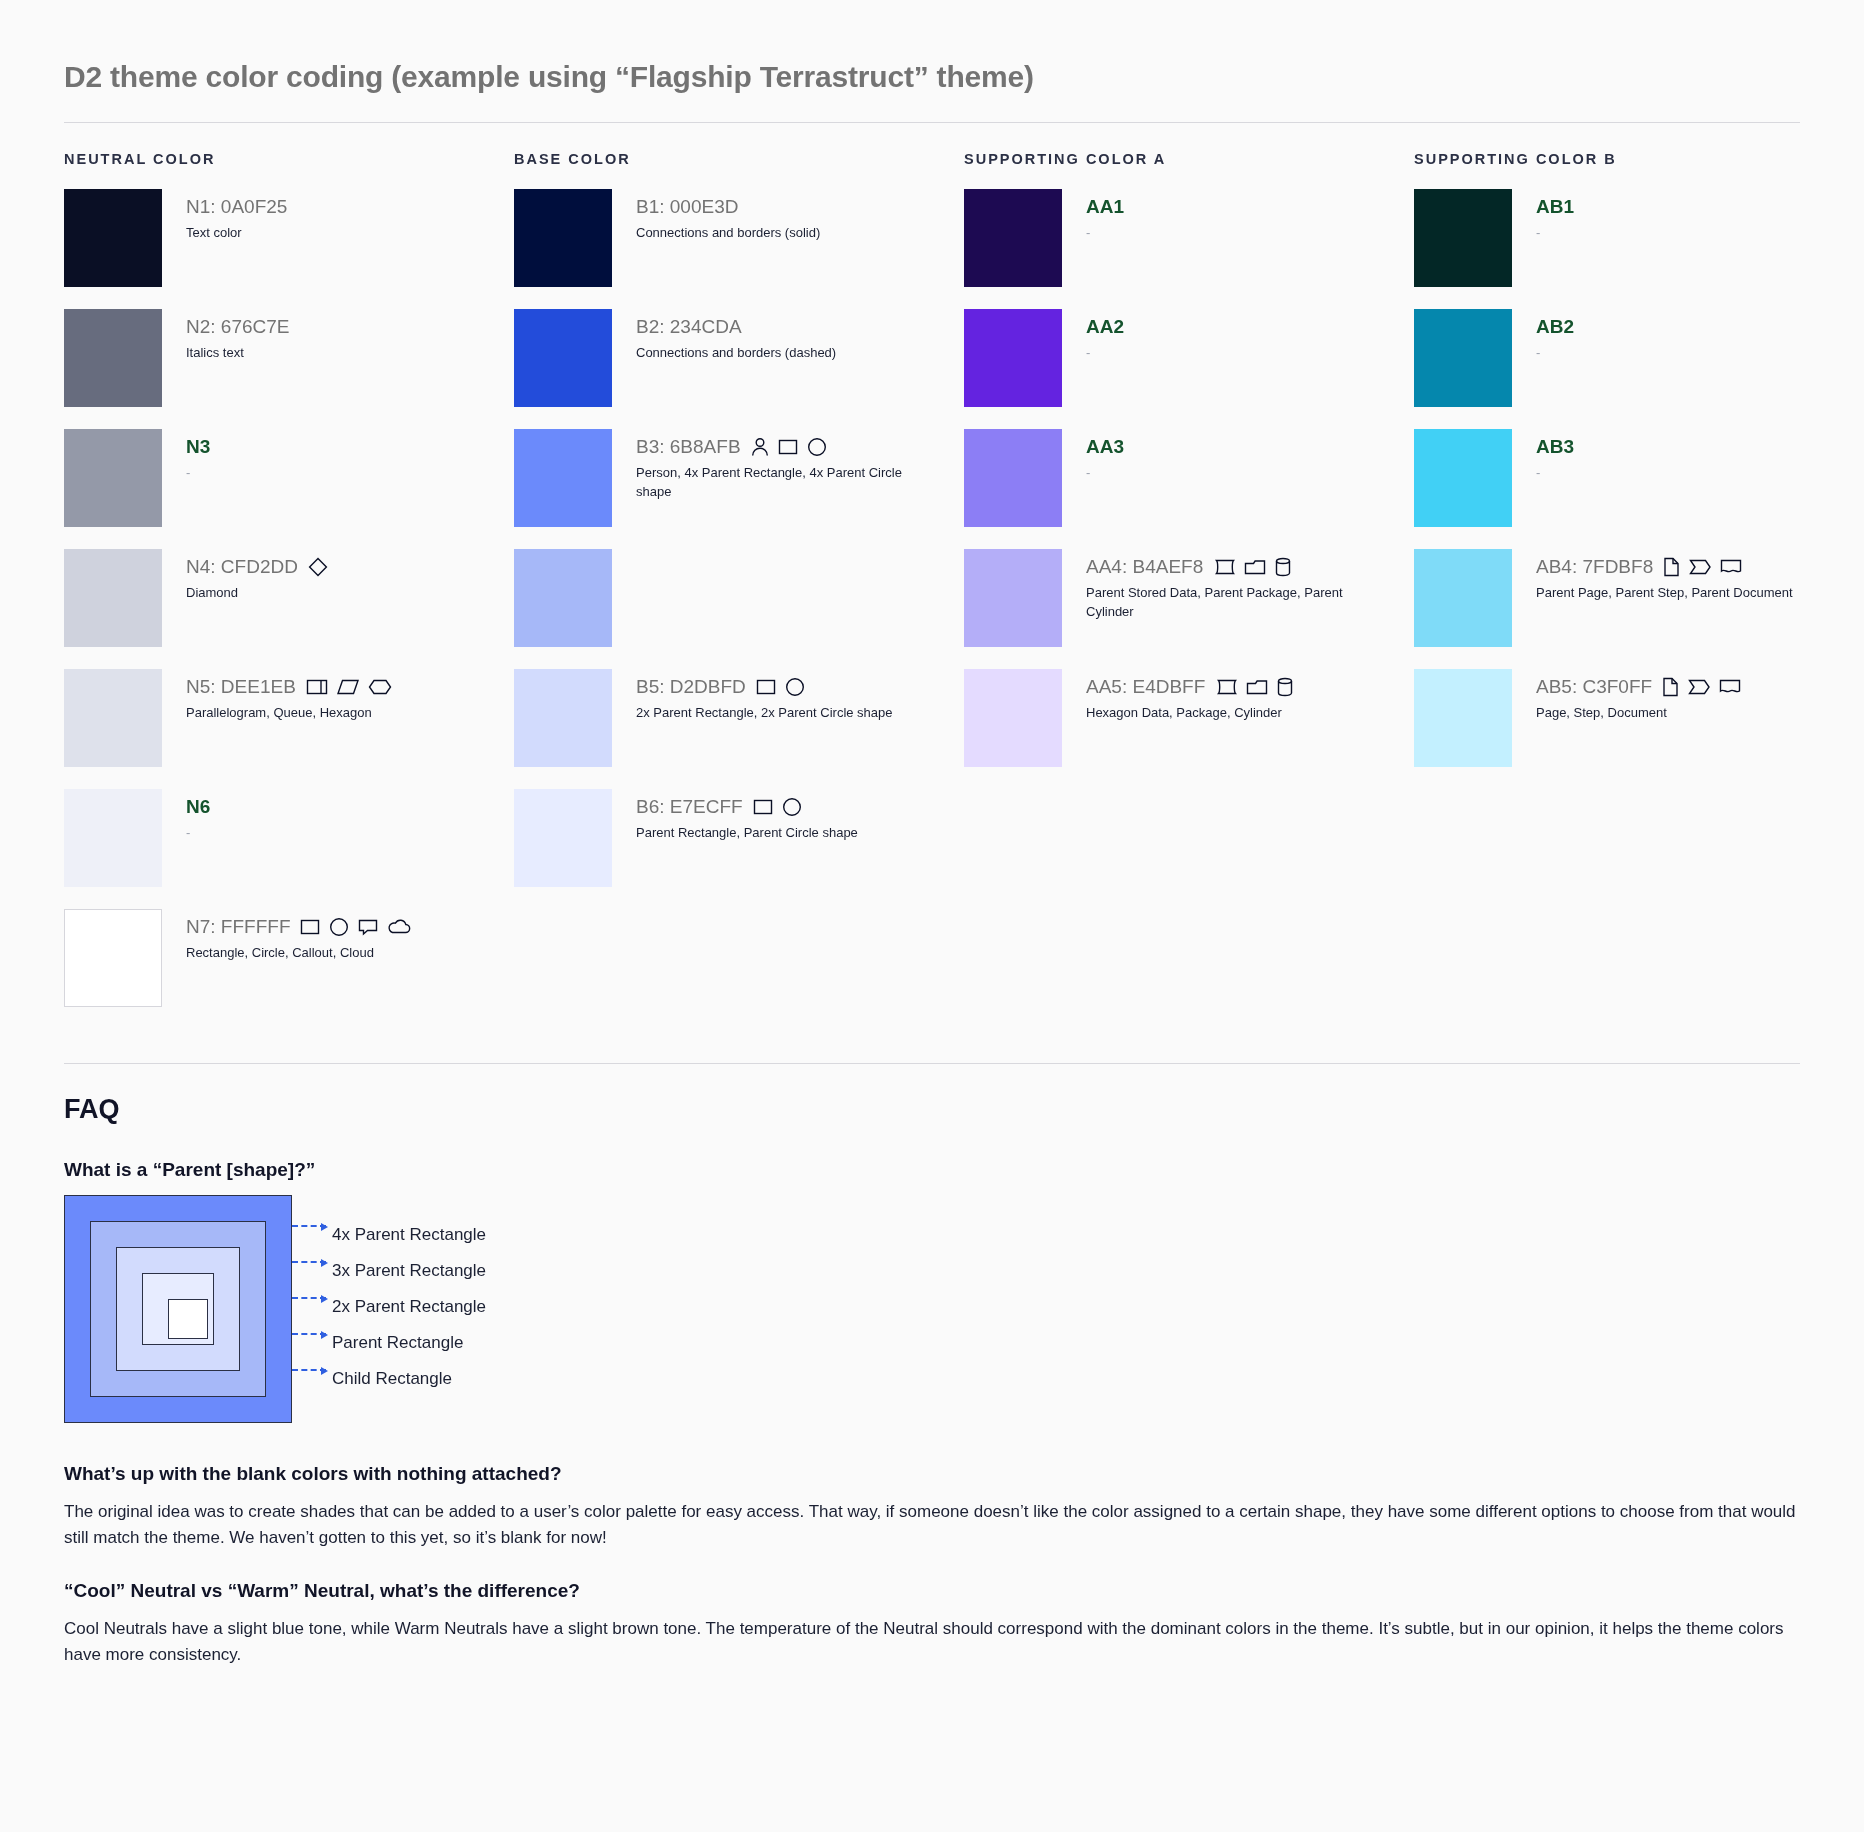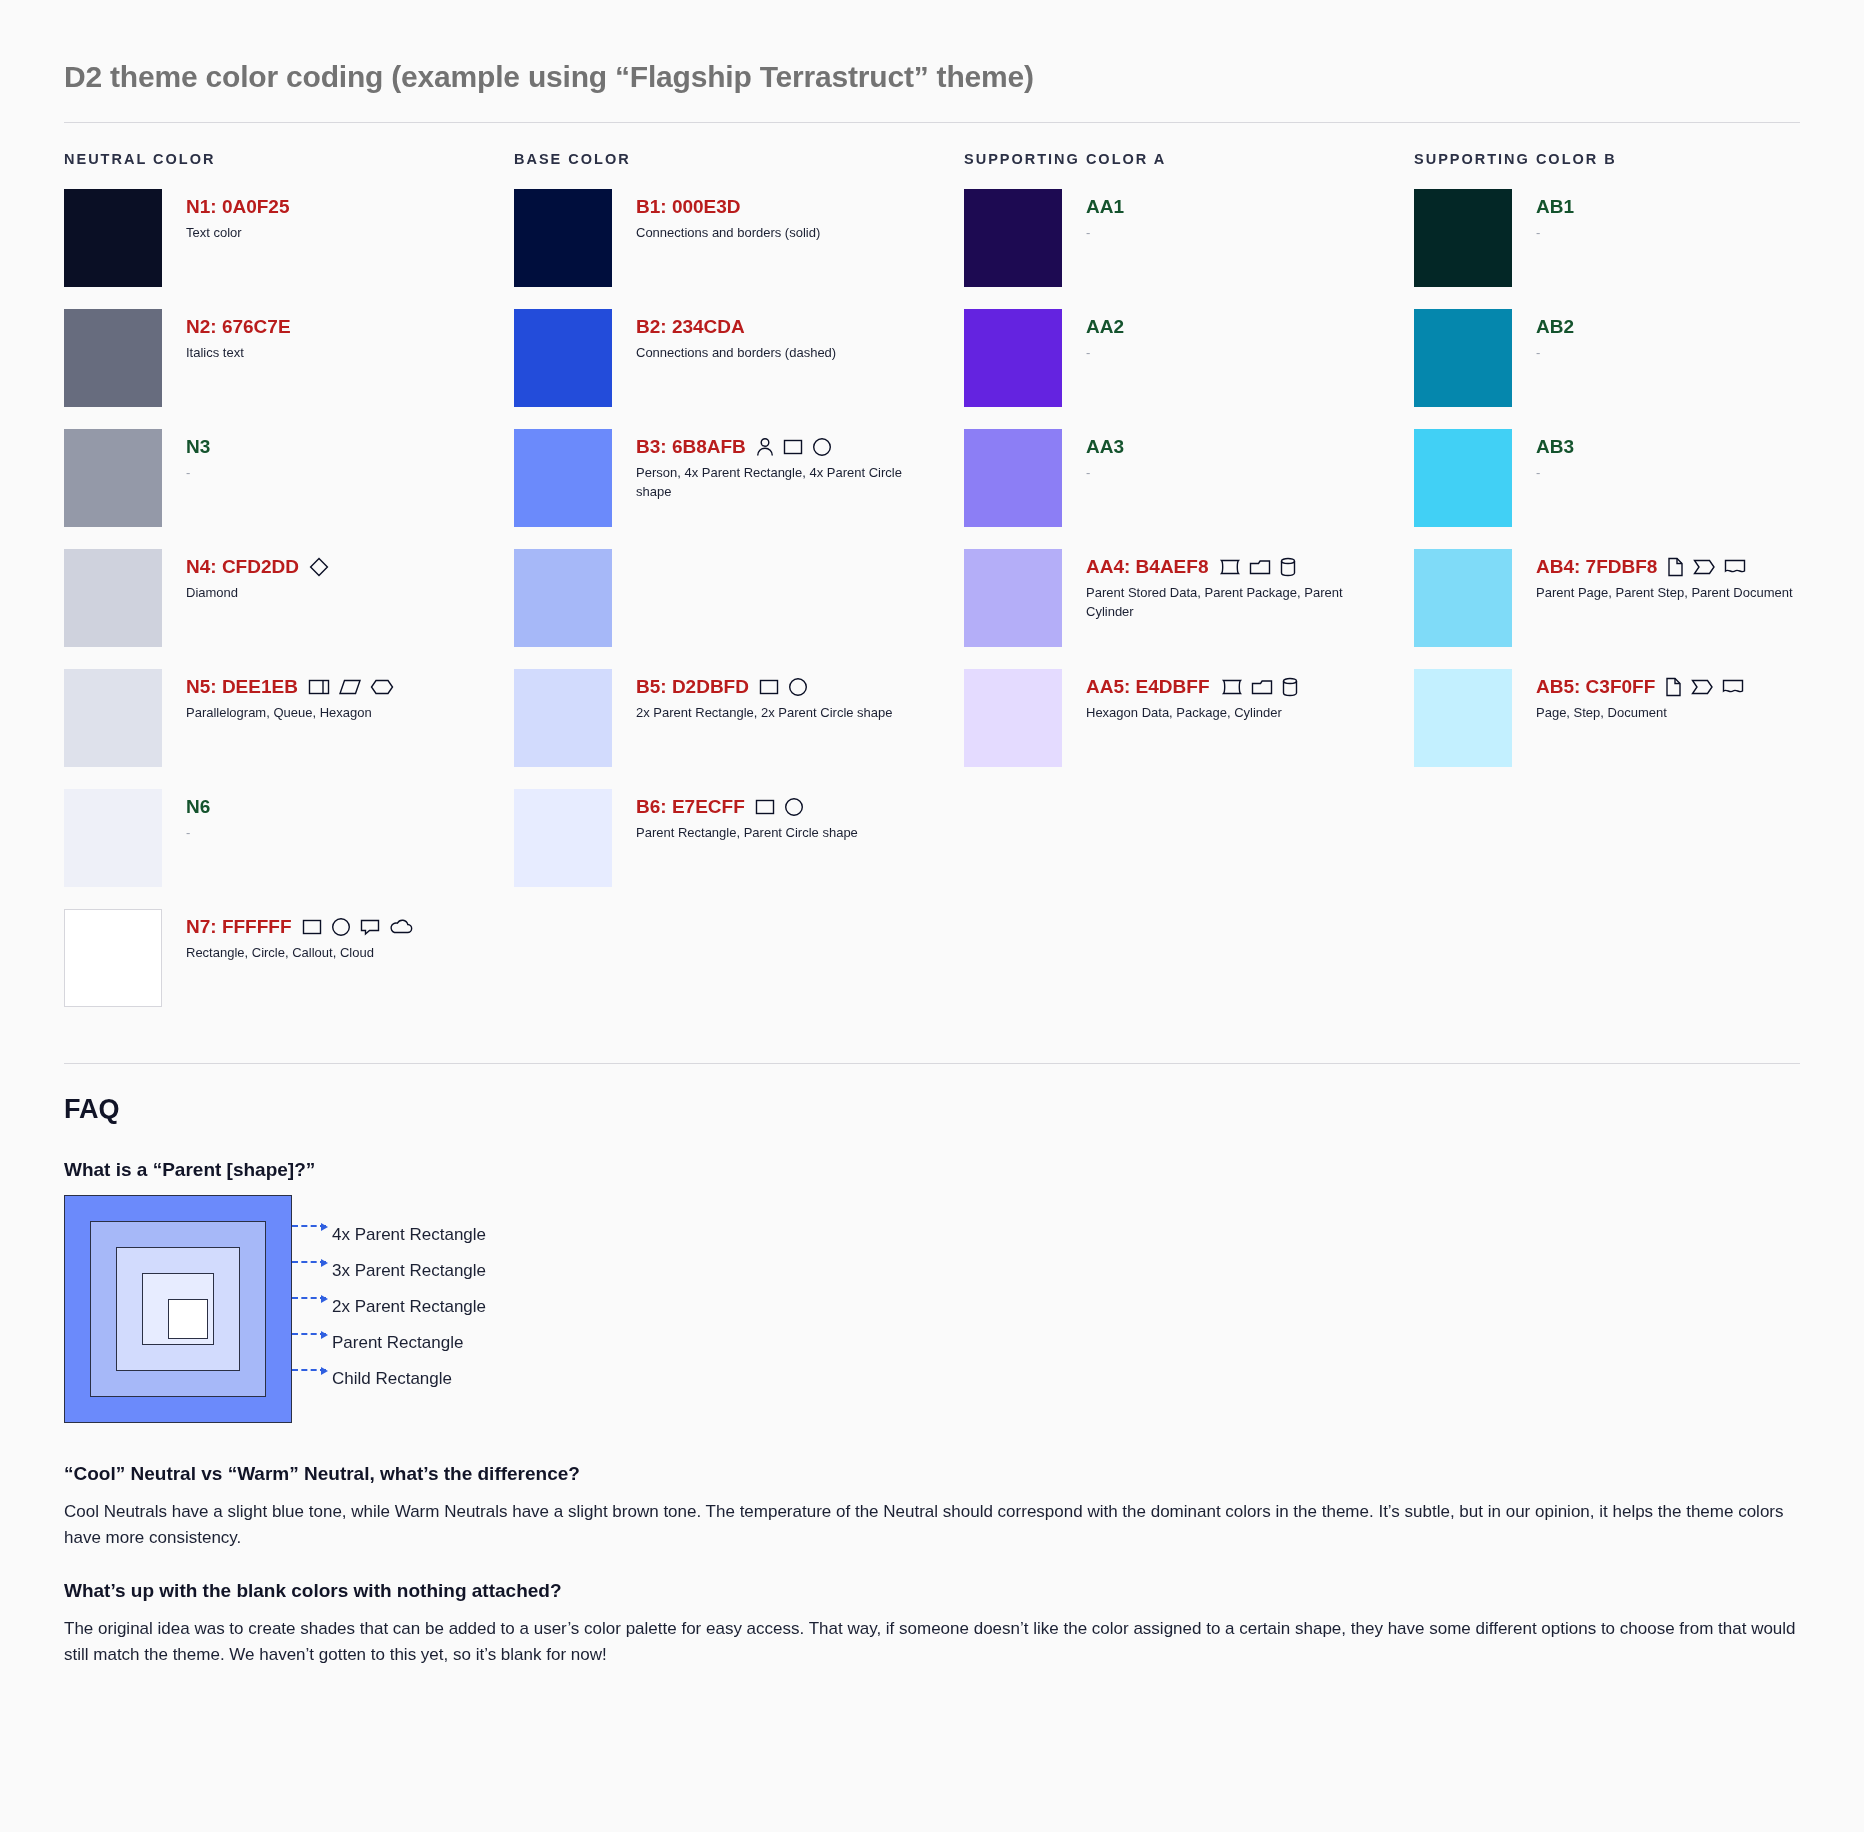--- a/index.html
+++ b/index.html
@@ -59,22 +59,22 @@
     box-sizing: border-box;
   }
   .swatch.bordered { border: 1px solid #d6d6dc; }
   .swatch-text {
     padding-left: 24px;
     padding-top: 6px;
     box-sizing: border-box;
   }
   .sw-label {
     font-size: 19px;
-    font-weight: bold;
-    color: #b91c1c;
+    font-weight: normal;
+    color: #737373;
     line-height: 1.25;
     display: flex;
     align-items: center;
     gap: 10px;
     white-space: nowrap;
   }
   .sw-label.muted { color: #14532d; font-weight: bold; }
   .sw-desc {
     font-size: 13px;
     line-height: 1.45;
@@ -574,22 +574,22 @@
           </div>
           <div class="legend-item">
             <span class="dashline"></span>
             <span class="txt">Child Rectangle</span>
           </div>
         </div>
     </div>
   </div>
 
   <div class="faq-block">
+    <h3 class="q">What’s up with the blank colors with nothing attached?</h3>
+    <p class="answer">The original idea was to create shades that can be added to a user’s color palette for easy access. That way, if someone doesn’t like the color assigned to a certain shape, they have some different options to choose from that would still match the theme. We haven’t gotten to this yet, so it’s blank for now!</p>
+  </div>
+
+  <div class="faq-block">
     <h3 class="q">“Cool” Neutral vs “Warm” Neutral, what’s the difference?</h3>
     <p class="answer">Cool Neutrals have a slight blue tone, while Warm Neutrals have a slight brown tone. The temperature of the Neutral should correspond with the dominant colors in the theme. It’s subtle, but in our opinion, it helps the theme colors have more consistency.</p>
   </div>
 
-  <div class="faq-block">
-    <h3 class="q">What’s up with the blank colors with nothing attached?</h3>
-    <p class="answer">The original idea was to create shades that can be added to a user’s color palette for easy access. That way, if someone doesn’t like the color assigned to a certain shape, they have some different options to choose from that would still match the theme. We haven’t gotten to this yet, so it’s blank for now!</p>
-  </div>
-
 </div>
 
 </body></html>

